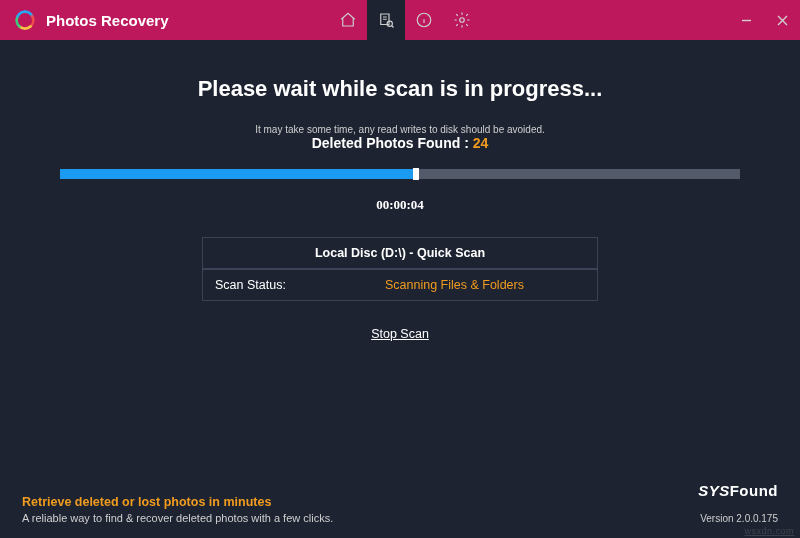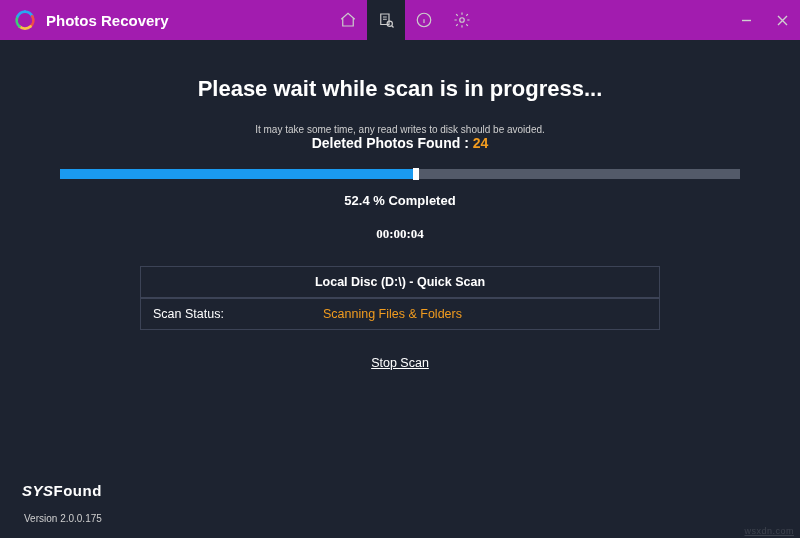--- a/index.html
+++ b/index.html
@@ -1,19 +1,19 @@
 <!DOCTYPE html>
 <html><head>
 <meta charset="utf-8">
 <style>
 * { margin:0; padding:0; box-sizing:border-box; font-family:"Segoe UI",Arial,sans-serif; }
 body { background:#1d2330; width:800px; height:538px; overflow:hidden; color:#fff; position:relative; }
 
 
-.titlebar { height:40px; background:#a21caf; display:flex; align-items:center; }
+.titlebar { height:40px; background:#be185d; display:flex; align-items:center; }
 .logo { width:22px; height:22px; margin:0 10px 0 14px; position:relative; }
 .logo svg { width:100%; height:100%; }
 .app-title { font-size:15px; font-weight:600; flex:0 0 auto; }
 .nav-spacer { width:160px; }
 .nav-btn { width:38px; height:40px; display:flex; align-items:center; justify-content:center; cursor:pointer; }
 .nav-btn svg { width:18px; height:18px; stroke:#ccc; fill:none; stroke-width:1.6; }
 .nav-btn.active { background:#1d2330; }
 .win-ctrls { margin-left:auto; display:flex; }
 .win-btn { width:36px; height:40px; display:flex; align-items:center; justify-content:center; cursor:pointer; }
 .win-btn svg { width:11px; height:11px; stroke:#d0d0d0; stroke-width:1.4; fill:none; }
@@ -26,21 +26,21 @@
 .found-line .cnt { color:#f29c1f; }
 
 .progress-wrap { margin:18px auto 0; width:680px; height:10px; background:#535a69; position:relative; }
 .progress-fill { height:100%; background:#1a9af0; width:52.4%; position:absolute; left:0; top:0; }
 .progress-tip { position:absolute; right:-3px; top:-1px; width:6px; height:12px; background:#fff; }
 
 .pct { margin-top:14px; font-size:13px; font-weight:600; }
 .elapsed { margin-top:18px; font-size:13px; font-weight:600;font-family:Liberation Serif, serif; }
 
 
-.info-box { margin:24px auto 0; width:520px; border:1px solid #3c4356; font-size:12.5px; }
+.info-box { margin:24px auto 0; width:396px; border:1px solid #3c4356; font-size:12.5px; }
 .info-head { padding:8px 0; font-weight:700; border-bottom:1px solid #3c4356; }
 .info-row { display:flex; border-top:1px solid #3c4356; text-align:left; }
 .info-row:first-of-type { border-top:none; }
 .info-label { width:170px; padding:8px 12px; }
 .info-val { padding:8px 12px; color:#f29c1f; }
 
 .stop-link { display:inline-block; margin-top:26px; font-size:12.5px; text-decoration:underline; cursor:pointer; color:#fff;text-align:right; }
 
 
 .footer { position:absolute; left:0; right:0; bottom:14px; padding:0 22px; display:flex; align-items:flex-end; justify-content:space-between; }
@@ -116,35 +116,38 @@
     <span>Deleted Photos Found :</span>
     <span class="cnt">24</span>
   </div>
 
   <div class="progress-wrap">
     <div class="progress-fill" style="width: 52.4%;">
       <div class="progress-tip"></div>
     </div>
   </div>
 
-  <div class="pct">52.4 % Completed</div>
   <div class="elapsed">00:00:04</div>
 
   <div class="info-box">
     <div class="info-head">Local Disc (D:\) - Quick Scan</div>
     <div class="info-row">
       <div class="info-label">Scan Status:</div>
       <div class="info-val">Scanning Files &amp; Folders</div>
     </div>
   </div>
 
   <span class="stop-link">Stop Scan</span>
 </div>
 
 <div class="footer">
+  <div>
+    <div class="tagline-title">Retrieve deleted or lost photos in minutes</div>
+    <div class="tagline-sub">A reliable way to find &amp; recover deleted photos with a few clicks.</div>
+  </div>
   <div class="brand">
     <div class="brand-logo">
       <span>SYS</span><span class="tw">Found</span>
     </div>
     <div class="version">Version 2.0.0.175</div>
   </div>
 </div>
 
 <div class="watermark">wsxdn.com</div>
 

